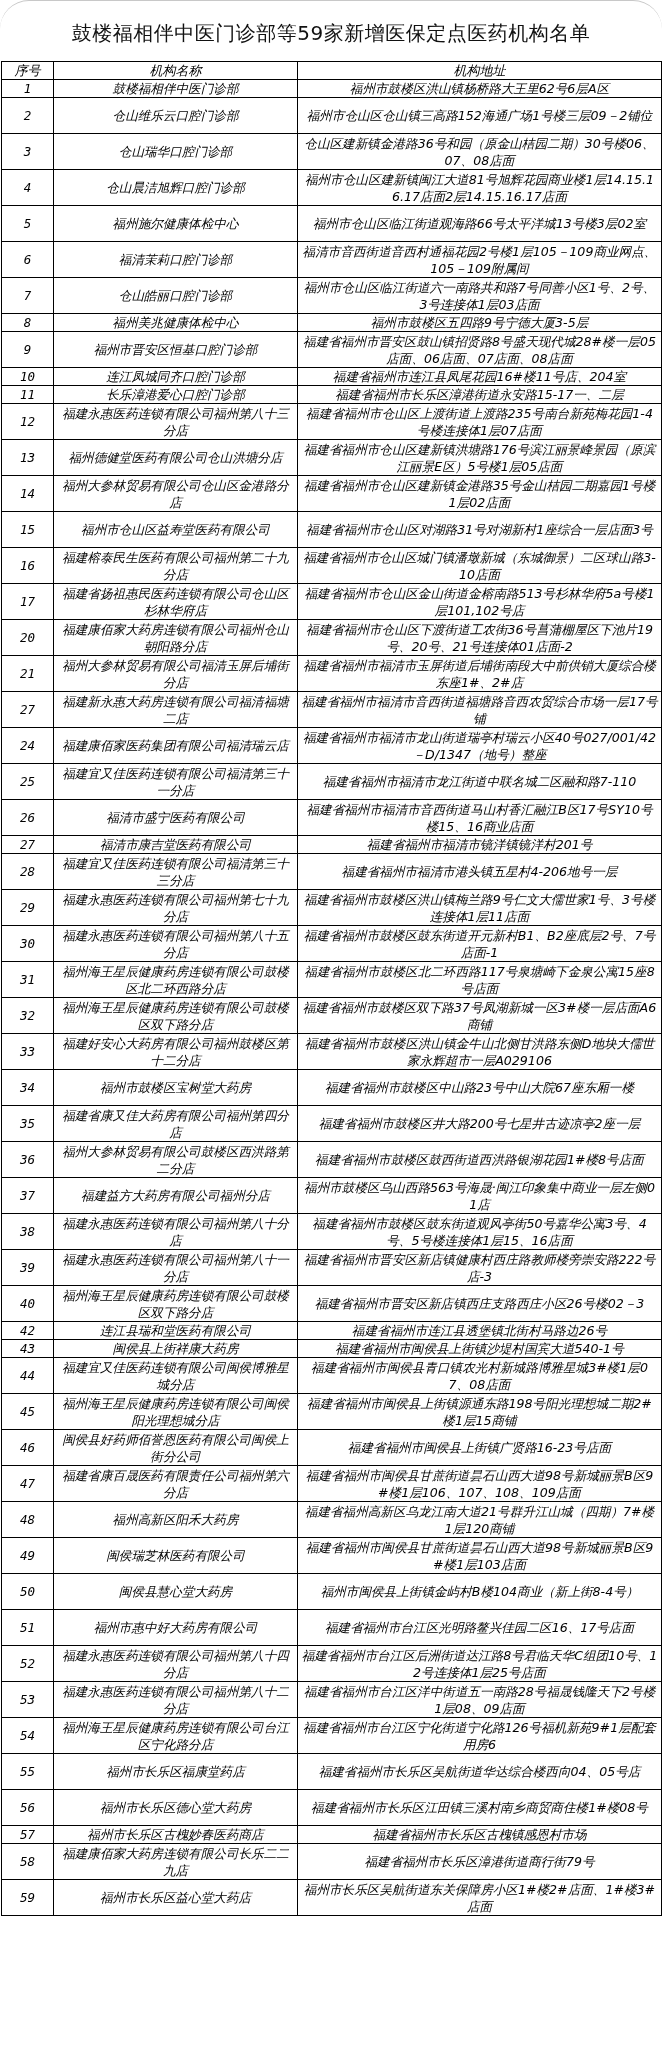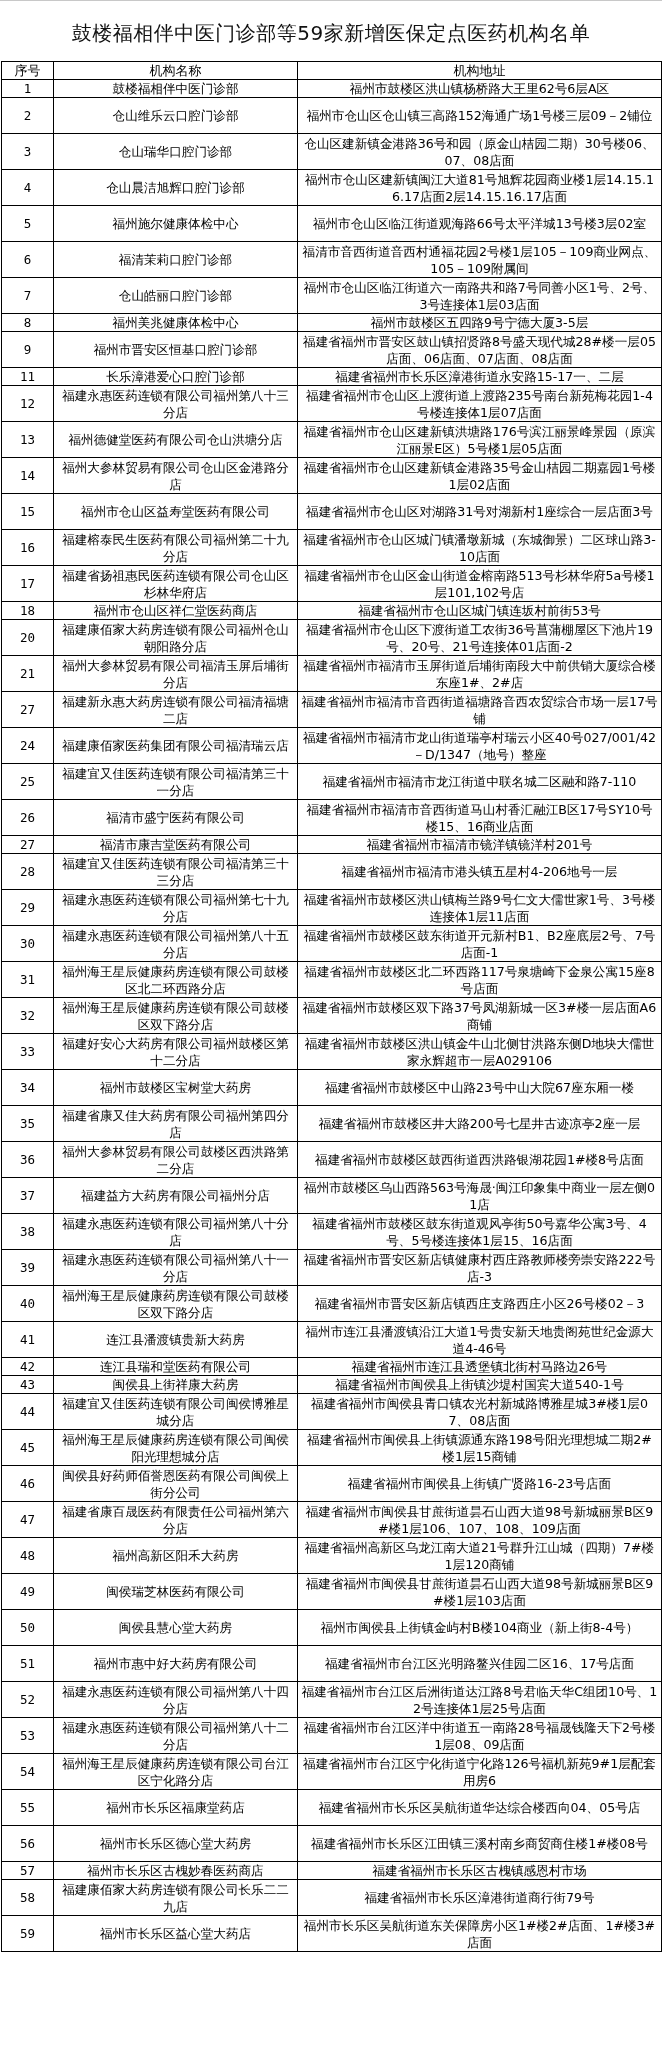--- a/index.html
+++ b/index.html
@@ -1,25 +1,26 @@
 <!DOCTYPE html>
 <html><head>
 <meta charset="utf-8">
 <style>
   html, body { margin: 0; padding: 0; background: #ffffff; }
   body { width: 662px; height: 2049px; overflow: hidden; font-family: "DejaVu Sans", sans-serif; color: #000; }
-  .page { position: relative; width: 662px; height: 2049px; border-top: 1px solid #c8c8c8; box-sizing: border-box; }
+  .page { position: relative; width: 662px; height: 2049px; border-top: 1px solid #c8c8c8; box-sizing: border-box; border-radius: 29px; }
   .title {
     position: absolute; top: 18px; left: 0; width: 662px; text-align: center;
     font-size: 20px; letter-spacing: 0.5px; line-height: 28px; color: #111;
   }
   table.list {
     position: absolute; top: 60px; left: 1px;
     width: 660px; border-collapse: collapse; table-layout: fixed;
     font-size: 12.6px;
+    font-style: italic;
   }
   table.list col.c1 { width: 52px; }
   table.list col.c2 { width: 244px; }
   table.list col.c3 { width: 364px; }
   table.list th, table.list td {
     border: 1px solid #000; text-align: center; vertical-align: middle;
     padding: 0 3px; font-weight: normal; line-height: 17px; overflow: hidden;
     word-break: break-all;
   }
   table.list th { height: 17px; font-size: 13px; }
@@ -86,20 +87,25 @@
           <td class="idx">8</td>
           <td class="name">福州美兆健康体检中心</td>
           <td class="addr">福州市鼓楼区五四路9号宁德大厦3-5层</td>
         </tr>
         <tr class="two">
           <td class="idx">9</td>
           <td class="name">福州市晋安区恒基口腔门诊部</td>
           <td class="addr">福建省福州市晋安区鼓山镇招贤路8号盛天现代城28#楼一层05店面、06店面、07店面、08店面</td>
         </tr>
         <tr class="one">
+          <td class="idx">10</td>
+          <td class="name">连江凤城同齐口腔门诊部</td>
+          <td class="addr">福建省福州市连江县凤尾花园16#楼11号店、204室</td>
+        </tr>
+        <tr class="one">
           <td class="idx">11</td>
           <td class="name">长乐漳港爱心口腔门诊部</td>
           <td class="addr">福建省福州市长乐区漳港街道永安路15-17一、二层</td>
         </tr>
         <tr class="two">
           <td class="idx">12</td>
           <td class="name">福建永惠医药连锁有限公司福州第八十三分店</td>
           <td class="addr">福建省福州市仓山区上渡街道上渡路235号南台新苑梅花园1-4号楼连接体1层07店面</td>
         </tr>
         <tr class="two">
@@ -120,25 +126,20 @@
         <tr class="two">
           <td class="idx">16</td>
           <td class="name">福建榕泰民生医药有限公司福州第二十九分店</td>
           <td class="addr">福建省福州市仓山区城门镇潘墩新城（东城御景）二区球山路3-10店面</td>
         </tr>
         <tr class="two">
           <td class="idx">17</td>
           <td class="name">福建省扬祖惠民医药连锁有限公司仓山区杉林华府店</td>
           <td class="addr">福建省福州市仓山区金山街道金榕南路513号杉林华府5a号楼1层101,102号店</td>
         </tr>
-        <tr class="one">
-          <td class="idx">18</td>
-          <td class="name">福州市仓山区祥仁堂医药商店</td>
-          <td class="addr">福建省福州市仓山区城门镇连坂村前街53号</td>
-        </tr>
         <tr class="two">
           <td class="idx">20</td>
           <td class="name">福建康佰家大药房连锁有限公司福州仓山朝阳路分店</td>
           <td class="addr">福建省福州市仓山区下渡街道工农街36号菖蒲棚屋区下池片19号、20号、21号连接体01店面-2</td>
         </tr>
         <tr class="two">
           <td class="idx">21</td>
           <td class="name">福州大参林贸易有限公司福清玉屏后埔街分店</td>
           <td class="addr">福建省福州市福清市玉屏街道后埔街南段大中前供销大厦综合楼东座1#、2#店</td>
         </tr>
@@ -224,25 +225,20 @@
         </tr>
         <tr class="two">
           <td class="idx">39</td>
           <td class="name">福建永惠医药连锁有限公司福州第八十一分店</td>
           <td class="addr">福建省福州市晋安区新店镇健康村西庄路教师楼旁崇安路222号店-3</td>
         </tr>
         <tr class="two">
           <td class="idx">40</td>
           <td class="name">福州海王星辰健康药房连锁有限公司鼓楼区双下路分店</td>
           <td class="addr">福建省福州市晋安区新店镇西庄支路西庄小区26号楼02－3</td>
-        </tr>
-        <tr class="two">
-          <td class="idx">41</td>
-          <td class="name">连江县潘渡镇贵新大药房</td>
-          <td class="addr">福州市连江县潘渡镇沿江大道1号贵安新天地贵阁苑世纪金源大道4-46号</td>
         </tr>
         <tr class="one">
           <td class="idx">42</td>
           <td class="name">连江县瑞和堂医药有限公司</td>
           <td class="addr">福建省福州市连江县透堡镇北街村马路边26号</td>
         </tr>
         <tr class="one">
           <td class="idx">43</td>
           <td class="name">闽侯县上街祥康大药房</td>
           <td class="addr">福建省福州市闽侯县上街镇沙堤村国宾大道540-1号</td>

